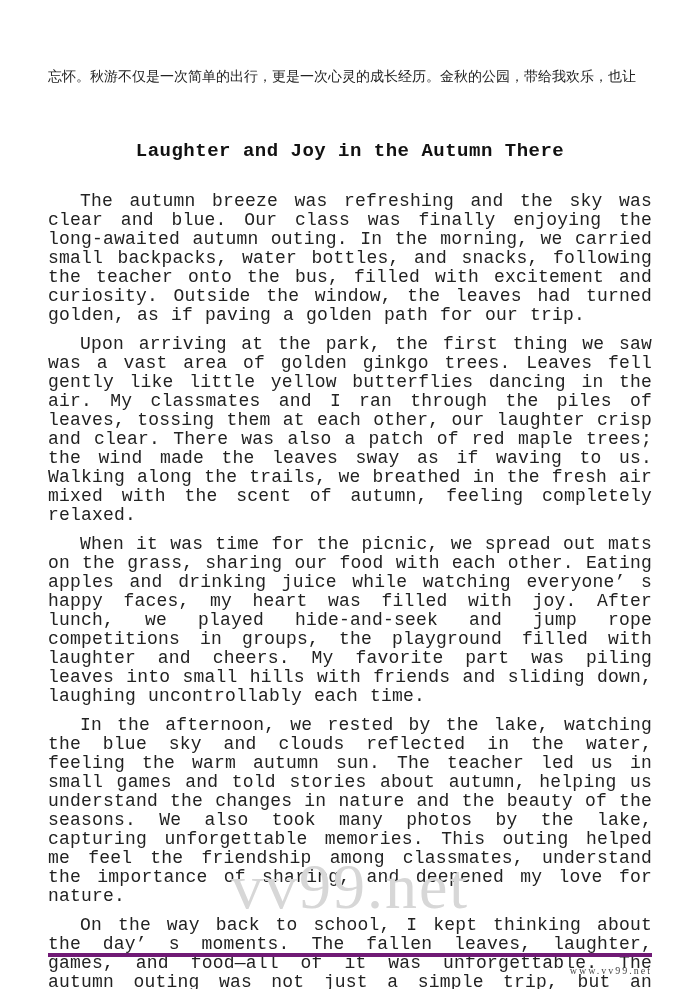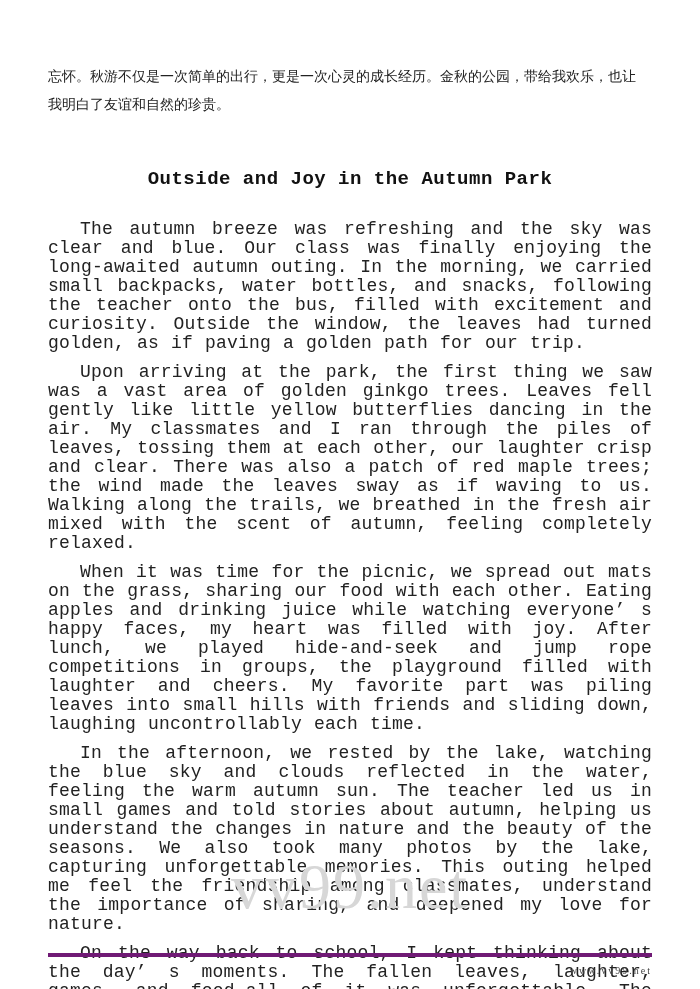--- a/index.html
+++ b/index.html
@@ -76,24 +76,23 @@
     color: #444444;
   }
 </style>
 </head>
 <body>
 
 <div class="page">
 
   <div class="cn-block">
     <p>忘怀。秋游不仅是一次简单的出行，更是一次心灵的成长经历。金秋的公园，带给我欢乐，也让</p>
-    <p>我明白了友谊和自然的珍贵。</p>
   </div>
 
-  <h1 class="essay-title">Outside and Joy in the Autumn Park</h1>
+  <h1 class="essay-title">Laughter and Joy in the Autumn There</h1>
 
   <p class="para">The autumn breeze was refreshing and the sky was clear and blue. Our class was finally enjoying the long-awaited autumn outing. In the morning, we carried small backpacks, water bottles, and snacks, following the teacher onto the bus, filled with excitement and curiosity. Outside the window, the leaves had turned golden, as if paving a golden path for our trip.</p>
 
   <p class="para">Upon arriving at the park, the first thing we saw was a vast area of golden ginkgo trees. Leaves fell gently like little yellow butterflies dancing in the air. My classmates and I ran through the piles of leaves, tossing them at each other, our laughter crisp and clear. There was also a patch of red maple trees; the wind made the leaves sway as if waving to us. Walking along the trails, we breathed in the fresh air mixed with the scent of autumn, feeling completely relaxed.</p>
 
   <p class="para">When it was time for the picnic, we spread out mats on the grass, sharing our food with each other. Eating apples and drinking juice while watching everyone’ s happy faces, my heart was filled with joy. After lunch, we played hide-and-seek and jump rope competitions in groups, the playground filled with laughter and cheers. My favorite part was piling leaves into small hills with friends and sliding down, laughing uncontrollably each time.</p>
 
   <p class="para">In the afternoon, we rested by the lake, watching the blue sky and clouds reflected in the water, feeling the warm autumn sun. The teacher led us in small games and told stories about autumn, helping us understand the changes in nature and the beauty of the seasons. We also took many photos by the lake, capturing unforgettable memories. This outing helped me feel the friendship among classmates, understand the importance of sharing, and deepened my love for nature.</p>
 
   <p class="para">On the way back to school, I kept thinking about the day’ s moments. The fallen leaves, laughter, games, and food—all of it was unforgettable. The autumn outing was not just a simple trip, but an experience of growth for the heart. The golden park brought me joy and taught me the value of friendship and nature.</p>

